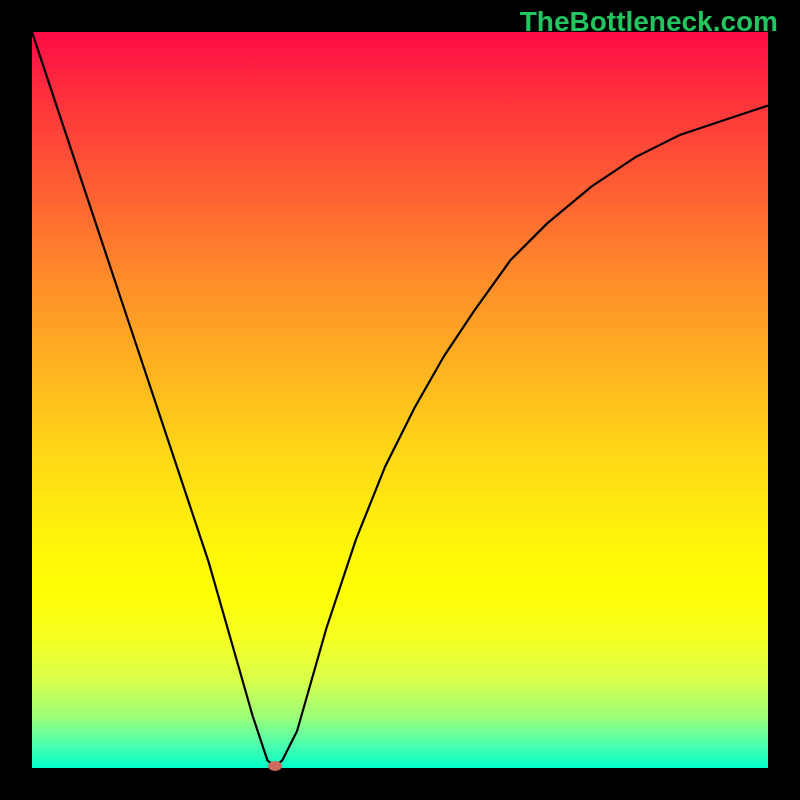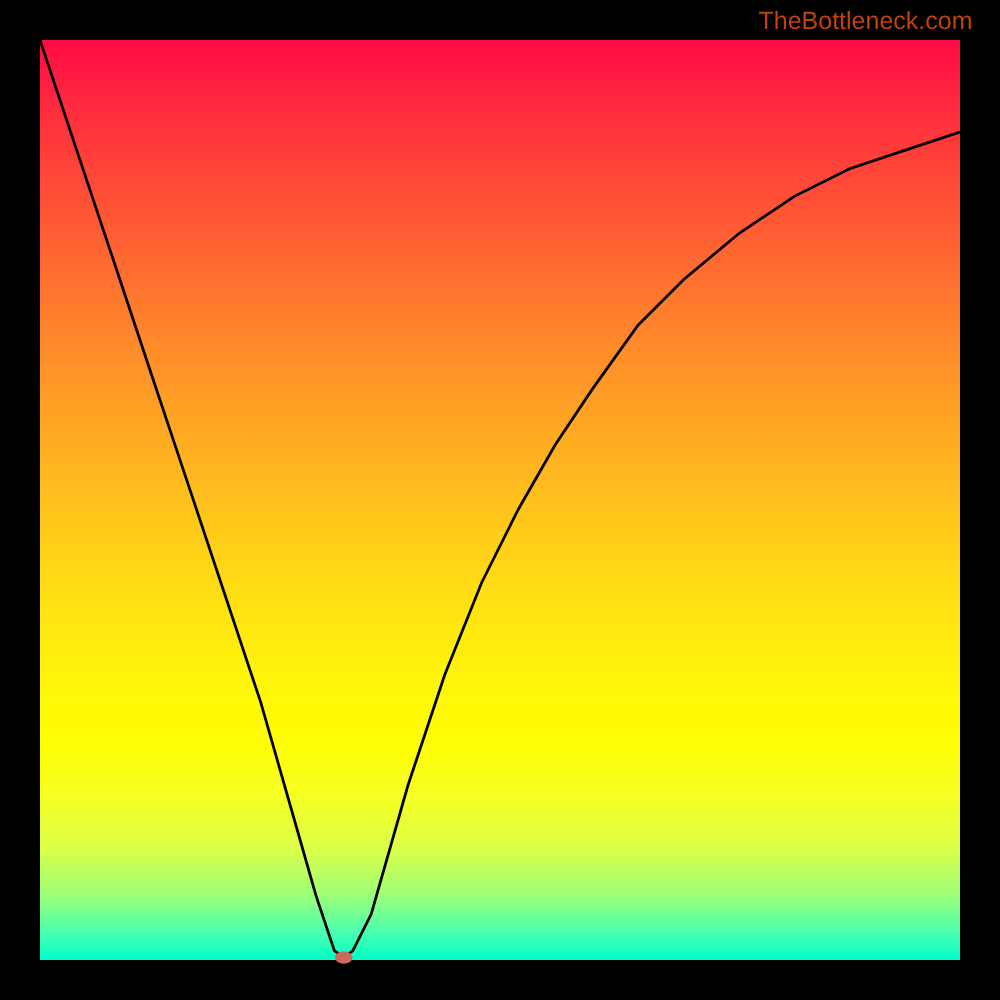--- a/index.html
+++ b/index.html
@@ -7,23 +7,23 @@
     width: 800px;
     height: 800px;
     background: #000;
     position: relative;
     font-family: Arial, sans-serif;
   }
   .watermark {
     position: absolute;
     top: 6px;
     right: 22px;
-    color: #c2410c;
-    font-size: 20px;
-    font-weight: 400;
+    color: #22c55e;
+    font-size: 28px;
+    font-weight: 700;
     z-index: 10;
   }
   .plot-area {
     position: absolute;
     left: 32px;
     top: 32px;
     width: 736px;
     height: 736px;
     
     background: linear-gradient(

